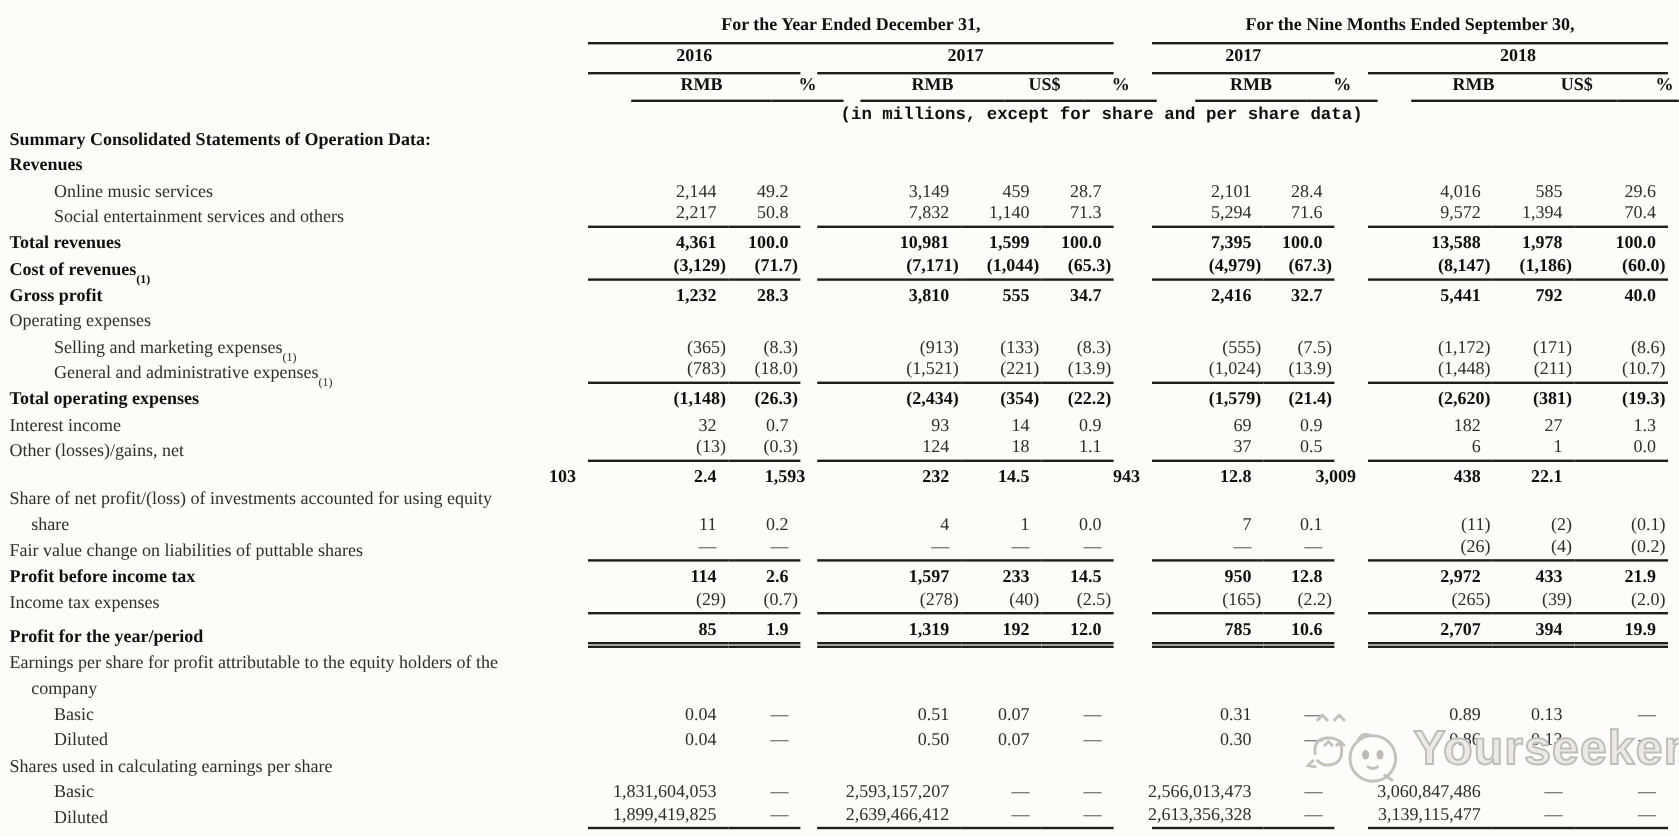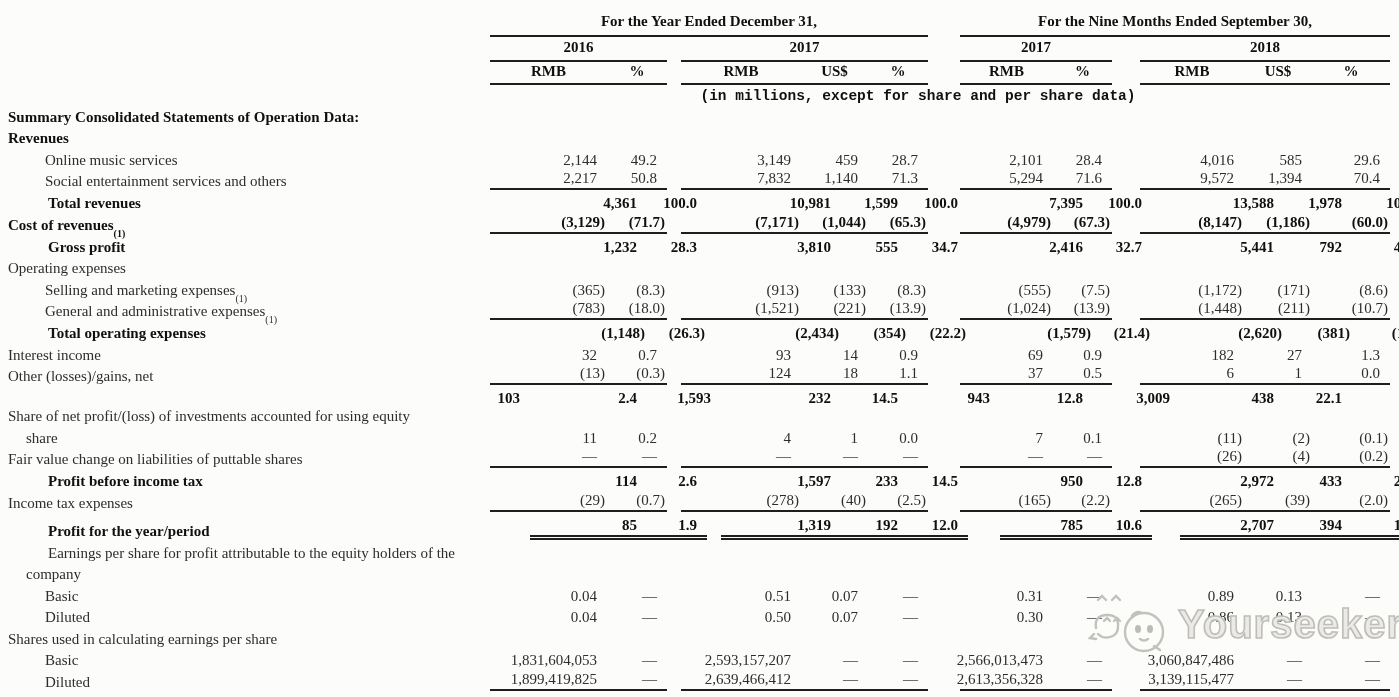--- a/index.html
+++ b/index.html
@@ -23,37 +23,37 @@
   .lab{justify-content:flex-start;white-space:nowrap;}
   .val{justify-content:flex-end;padding-right:10px;white-space:nowrap;}
   .val .neg{margin-right:-8px;}
   .val .dash{color:#3c3c3c;}
   .sp{}
   .b{font-weight:bold;color:var(--txtb);}
   .b .val, .b .lab{color:var(--txtb);}
   
   .hA{height:28px;}
   .hB{height:25px;}
-  .hC{height:23px;}
+  .hC{height:23px;margin-left:36px;}
   .hD{height:19px;font-family:Liberation Mono, monospace;}
   .hcell{display:flex;align-items:flex-end;justify-content:center;font-weight:bold;color:var(--txtb);padding-bottom:2px;}
   .hu{border-bottom:2px solid var(--rule);align-items:center;}
   .g1{grid-column:2/8;}
   .g2{grid-column:9/15;}
   .y1{grid-column:2/4;}
   .y2{grid-column:5/8;}
   .y3{grid-column:9/11;}
   .y4{grid-column:12/15;}
   .units{grid-column:2/15;justify-content:center;transform:translateX(-22px);font-size:14.5px;padding-bottom:0;}
   .cu0{grid-column:2;}.cu1{grid-column:3;}.cu2{grid-column:5;}.cu3{grid-column:6;}.cu4{grid-column:7;}
   .cu5{grid-column:9;}.cu6{grid-column:10;}.cu7{grid-column:12;}.cu8{grid-column:13;}.cu9{grid-column:14;}
   
   .row{min-height:21.5px;line-height:18px;}
   .row.tight{min-height:17px;}
-  .row.pt{padding-top:4px;margin-left:40px;}
+  .row.pt{padding-top:4px;}
   .row.rule-single .val{border-bottom:2px solid var(--rule);padding-bottom:1px;}
   .row.rule-double .val{border-bottom:5px double var(--rule);padding-bottom:1px;}
   .ind0{padding-left:8px;}
   .ind1{padding-left:45px;}
   .ind2{padding-left:26px;}
   sup{font-size:10px;line-height:0;vertical-align:6px;}
   
   .wm{
     position:absolute;left:1088px;top:594px;display:flex;align-items:center;gap:4px;
     pointer-events:none;

